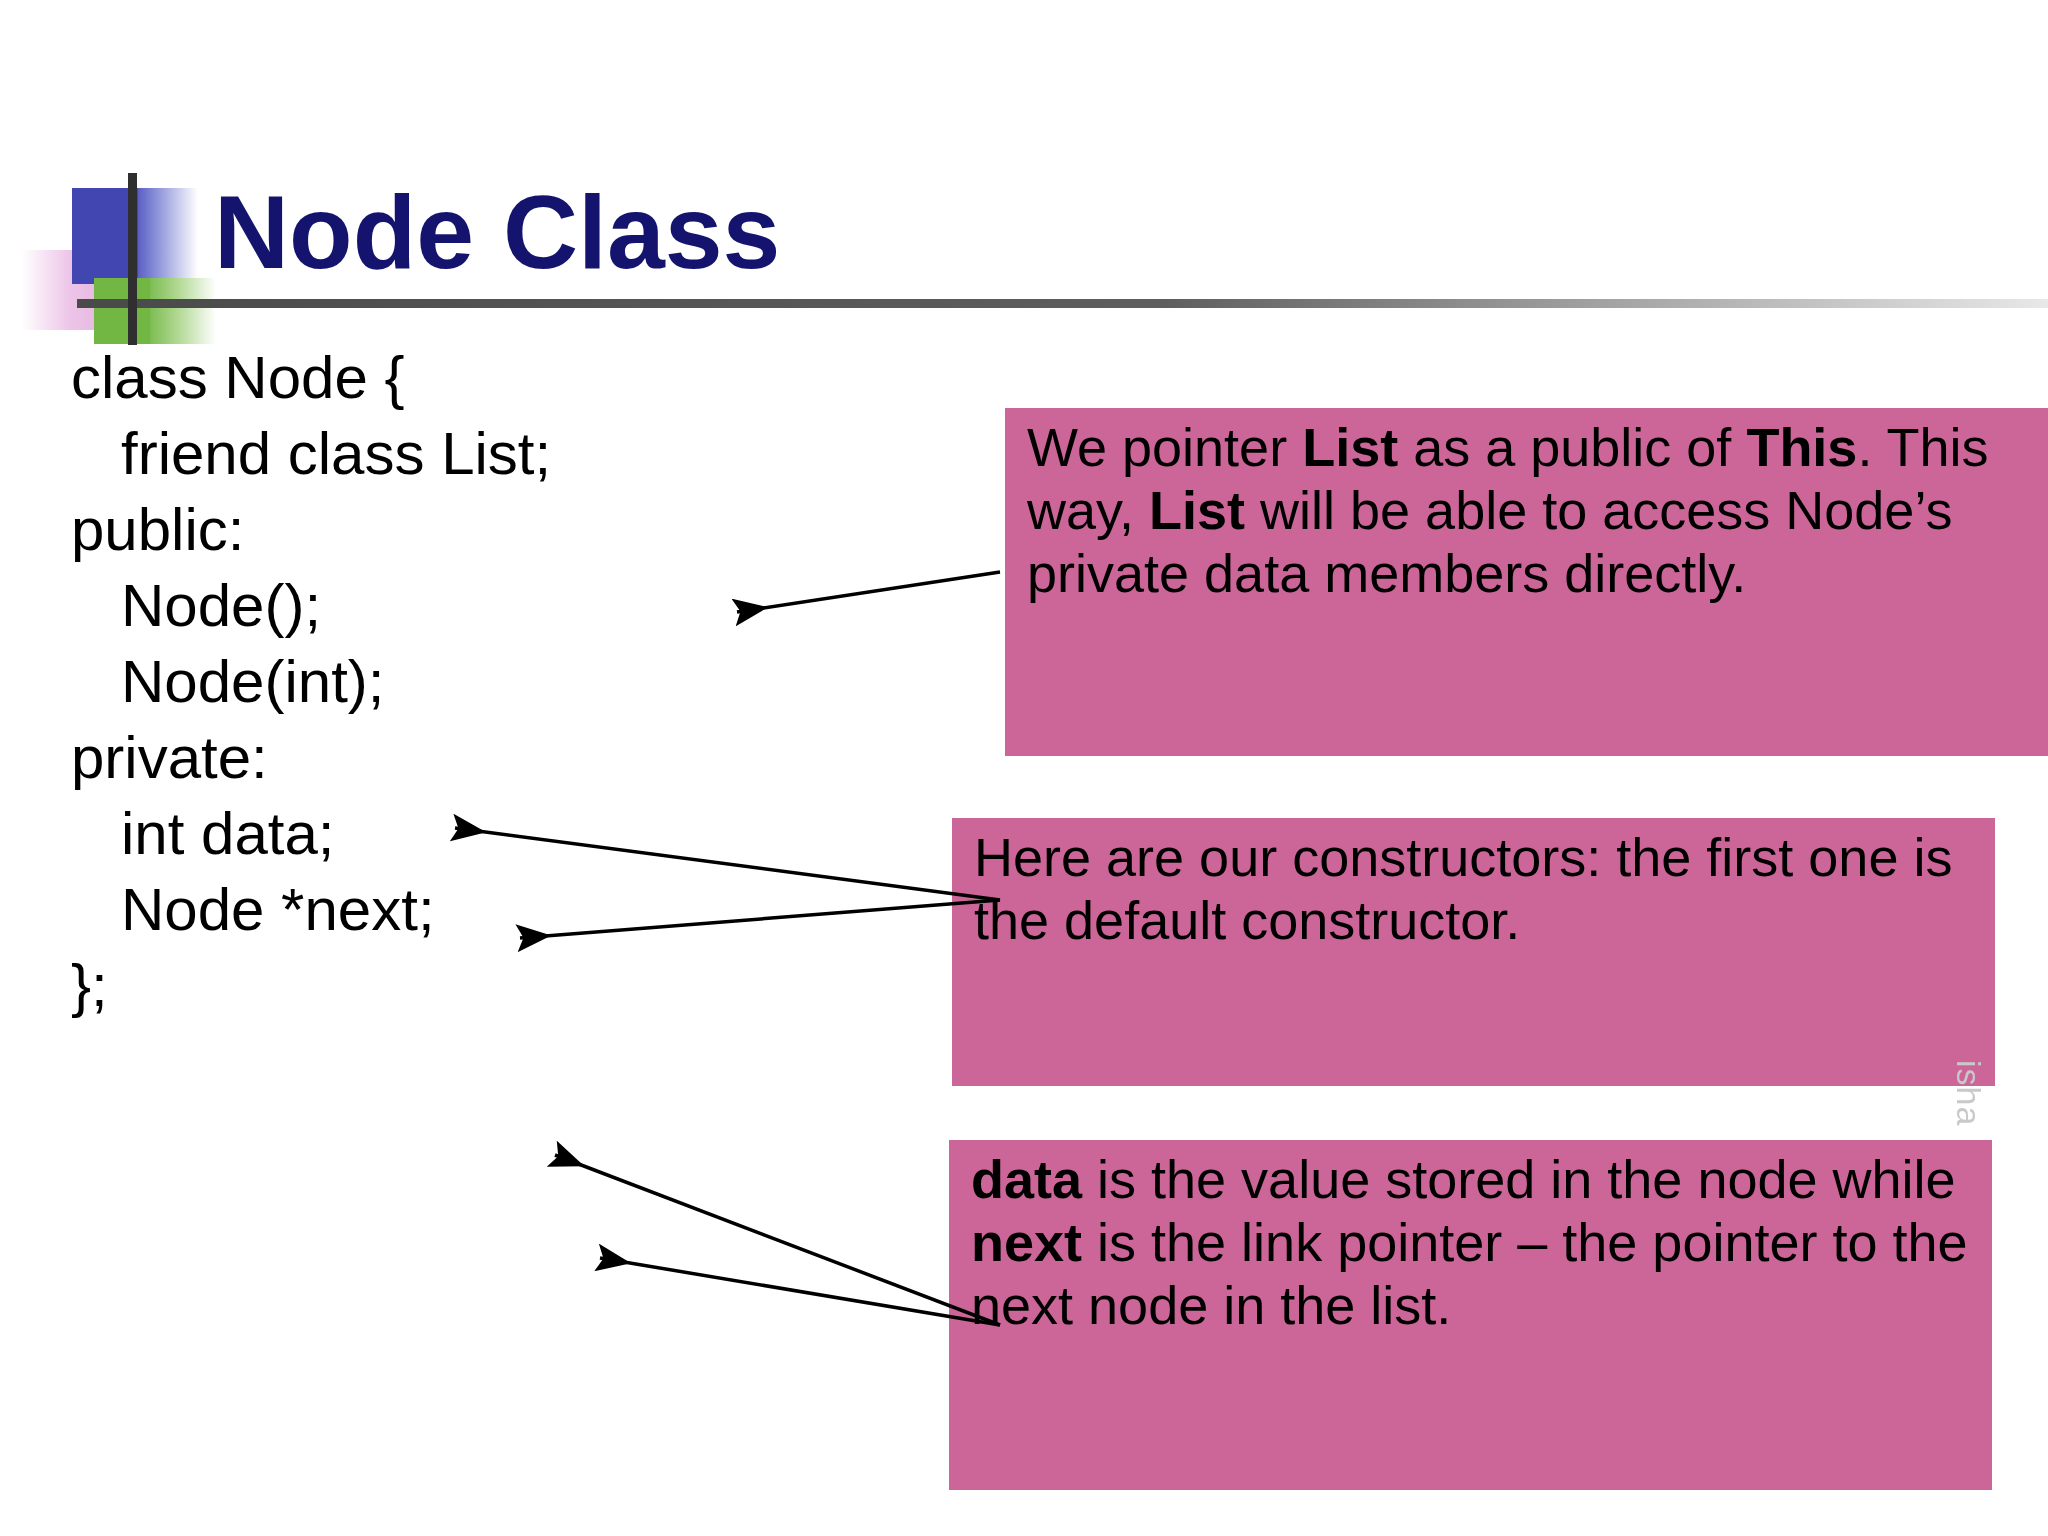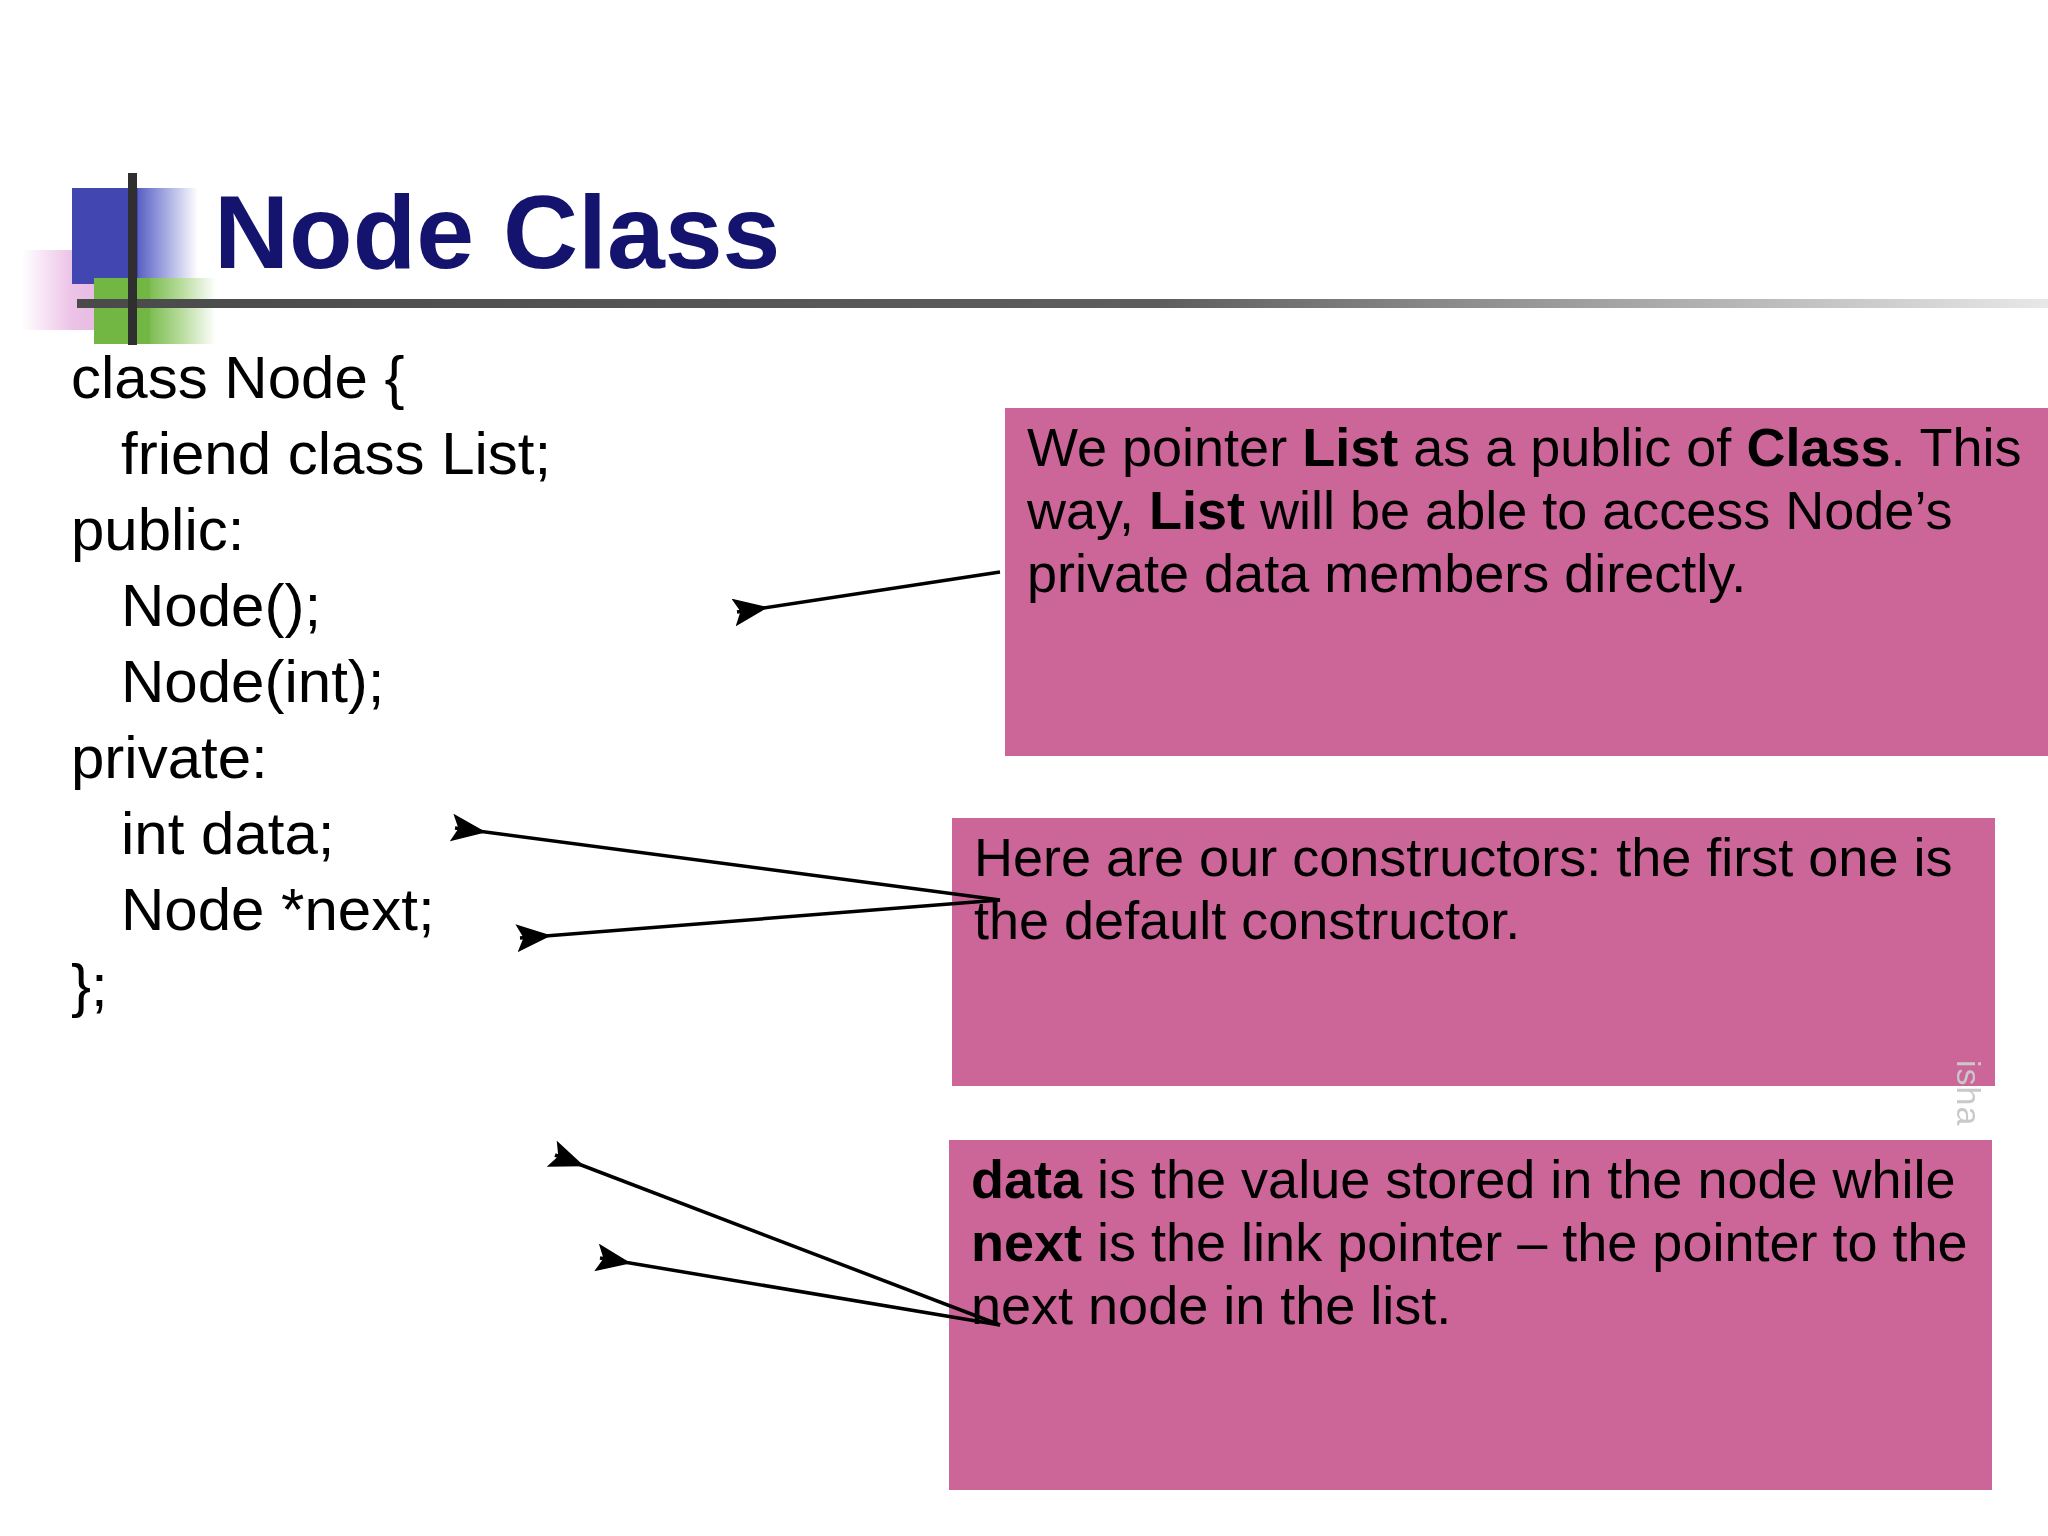--- a/index.html
+++ b/index.html
@@ -150,21 +150,21 @@
   <div class="deco-blue-solid"></div>
   <div class="deco-green-fade"></div>
   <div class="deco-green-solid"></div>
   <div class="deco-hline"></div>
   <div class="deco-vline"></div>
 
   <div class="slide-title">Node Class</div>
 
   <div class="code-block" id="code-block"><div class="code-line">class Node {</div><div class="code-line">   friend class List;</div><div class="code-line">public:</div><div class="code-line">   Node();</div><div class="code-line">   Node(int);</div><div class="code-line">private:</div><div class="code-line">   int data;</div><div class="code-line">   Node *next;</div><div class="code-line">};</div></div>
 
-  <div class="callout" id="callout-1"><span>We pointer </span><b>List</b><span> as a public of </span><b>Class</b><span>.  This way, </span><b>List</b><span> will be able to access Node’s private data members directly.</span></div>
+  <div class="callout" id="callout-1"><span>We pointer </span><b>List</b><span> as a public of </span><b>This</b><span>.  This way, </span><b>List</b><span> will be able to access Node’s private data members directly.</span></div>
   <div class="callout" id="callout-2"><span>Here are our constructors: the first one is the default constructor.</span></div>
   <div class="callout" id="callout-3"><b>data</b><span> is the value stored in the node while </span><b>next</b><span> is the link pointer – the pointer to the next node in the list.</span></div>
 
   <svg class="arrows" id="arrow-layer" viewBox="0 0 2048 1536" xmlns="http://www.w3.org/2000/svg">
       <defs>
         <marker id="ah" markerWidth="10" markerHeight="8" refX="9" refY="4" orient="auto" markerUnits="strokeWidth">
           <path d="M0,4 L10,0 L8,4 L10,8 Z" fill="#000000"></path>
         </marker>
       </defs>
       <line x1="1000" y1="572" x2="737" y2="612" stroke="#000000" stroke-width="3.5" marker-end="url(#ah)"></line>

